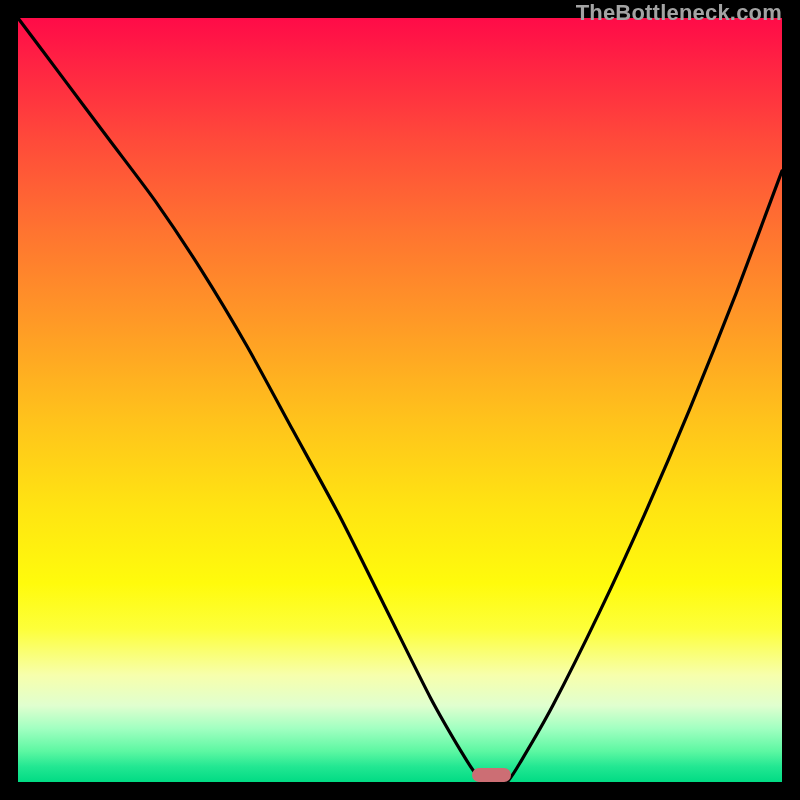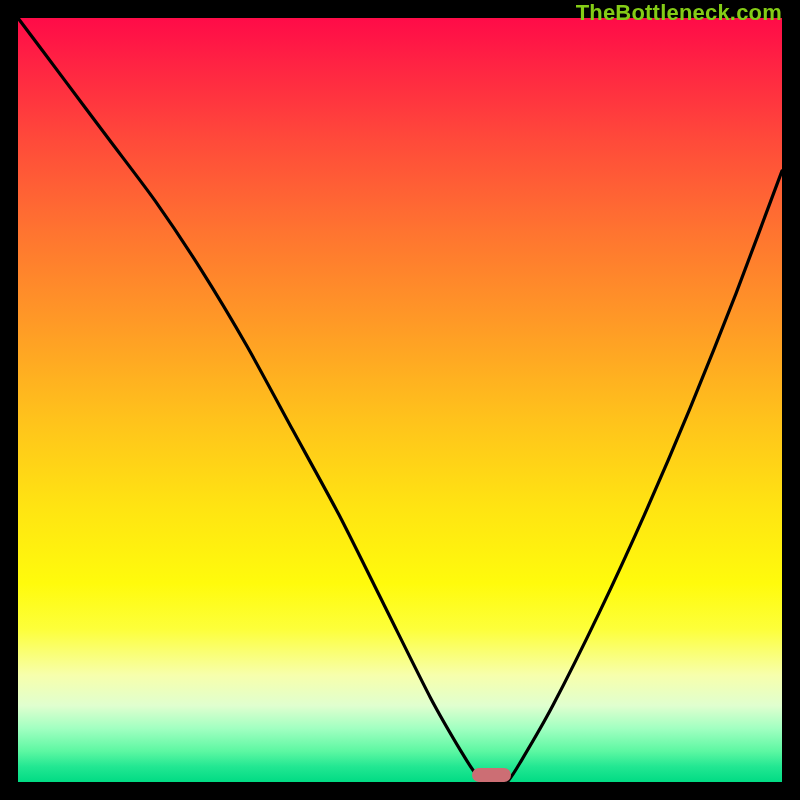--- a/index.html
+++ b/index.html
@@ -52,21 +52,21 @@
     inset: 0;
     width: 100%;
     height: 100%;
   }
   .watermark {
     position: absolute;
     top: 0;
     right: 18px;
     font-size: 22px;
     font-weight: 600;
-    color: #84cc16;
+    color: #a3a3a3;
     letter-spacing: 0.2px;
     user-select: none;
   }
   .min-marker {
     position: absolute;
     height: 14px;
     border-radius: 7px;
     background: #cc6e74;
   }
 </style>

